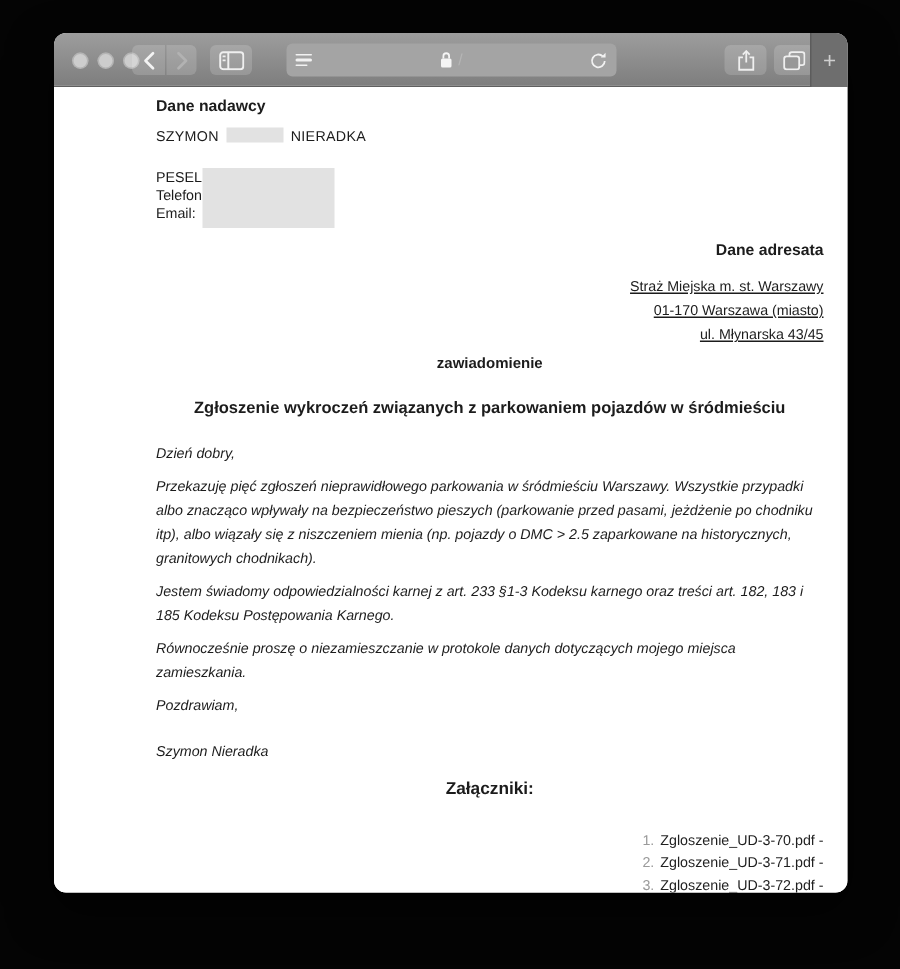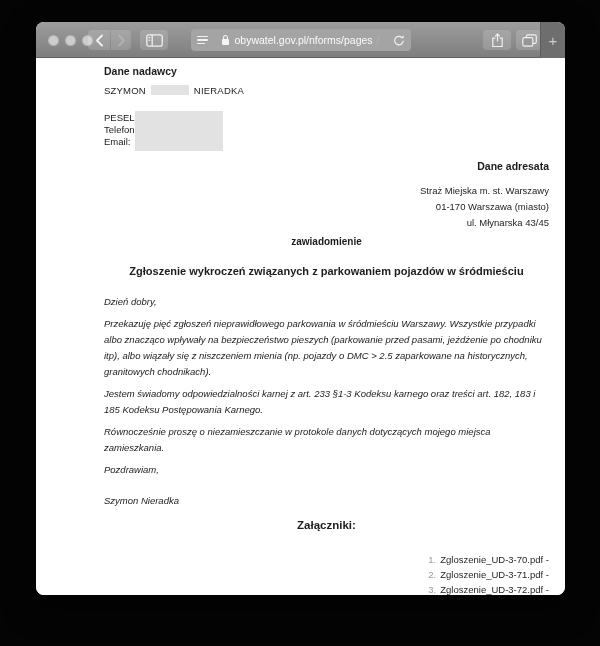--- a/index.html
+++ b/index.html
@@ -42,21 +42,21 @@
   .bold { font-weight:bold; }
   .right { text-align:right; }
   .center { text-align:center; }
   .h-sender { font-size:10.5px; font-weight:bold; line-height:12px; margin-bottom:8px; }
   .name-line { line-height:11px; margin-bottom:16px; letter-spacing:.2px; }
   .redact { background:#e2e2e2; }
   .redact-inline { display:inline-block; width:38px; height:10px; margin:0 5px; vertical-align:-1px; }
   .fields { position:relative; width:max-content; line-height:12px; margin-bottom:12px; }
   .redact-block { position:absolute; left:31px; top:-1px; width:88px; height:40px; }
   .h-recipient { font-size:10.5px; line-height:12px; margin-bottom:11px; }
-  .recipient { line-height:16px; margin-bottom:4px; }
+  .recipient { line-height:16px; margin-bottom:4px;text-decoration:underline; }
   .notice { font-size:10px; line-height:13px; margin-bottom:16px; }
   .doc-title { font-size:11px; line-height:14px; margin-bottom:16px; }
   .para { margin-bottom:6px;font-style:italic; }
   .closing { margin-bottom:15px; }
   .signature { margin-bottom:9px; }
   .h-att { font-size:11.5px; line-height:14px; margin-bottom:20px;text-align:center; }
   .attlist { line-height:15px; }
   .attnum { color:#9a9a9a; margin-right:4px; }
   .attlabel { color:#1f1f1f; }
   svg { display:block; }
@@ -97,21 +97,20 @@
       <span class="reader">
           <i></i>
           <i></i>
           <i></i>
         </span>
       <span class="urlcenter">
         <svg width="9" height="12" viewBox="0 0 9 12">
           <rect x="1" y="5" width="7" height="6" rx="1" fill="#f5f5f5"></rect>
           <path d="M2.6 5V3.4a1.9 1.9 0 0 1 3.8 0V5" fill="none" stroke="#f5f5f5" stroke-width="1.2"></path>
         </svg>
-        <span>obywatel.gov.pl/nforms/pages</span>
           <span class="urlfade">/</span>
       </span>
       <span class="refreshwrap">
         <svg width="12" height="13" viewBox="0 0 13 14">
           <path d="M11 7.2a4.6 4.6 0 1 1-1.4-3.4" fill="none" stroke="#f2f2f2" stroke-width="1.3"></path>
           <path d="M11.6 1.2v3.4H8.2z" fill="#f2f2f2"></path>
         </svg>
       </span>
     </div>
 

